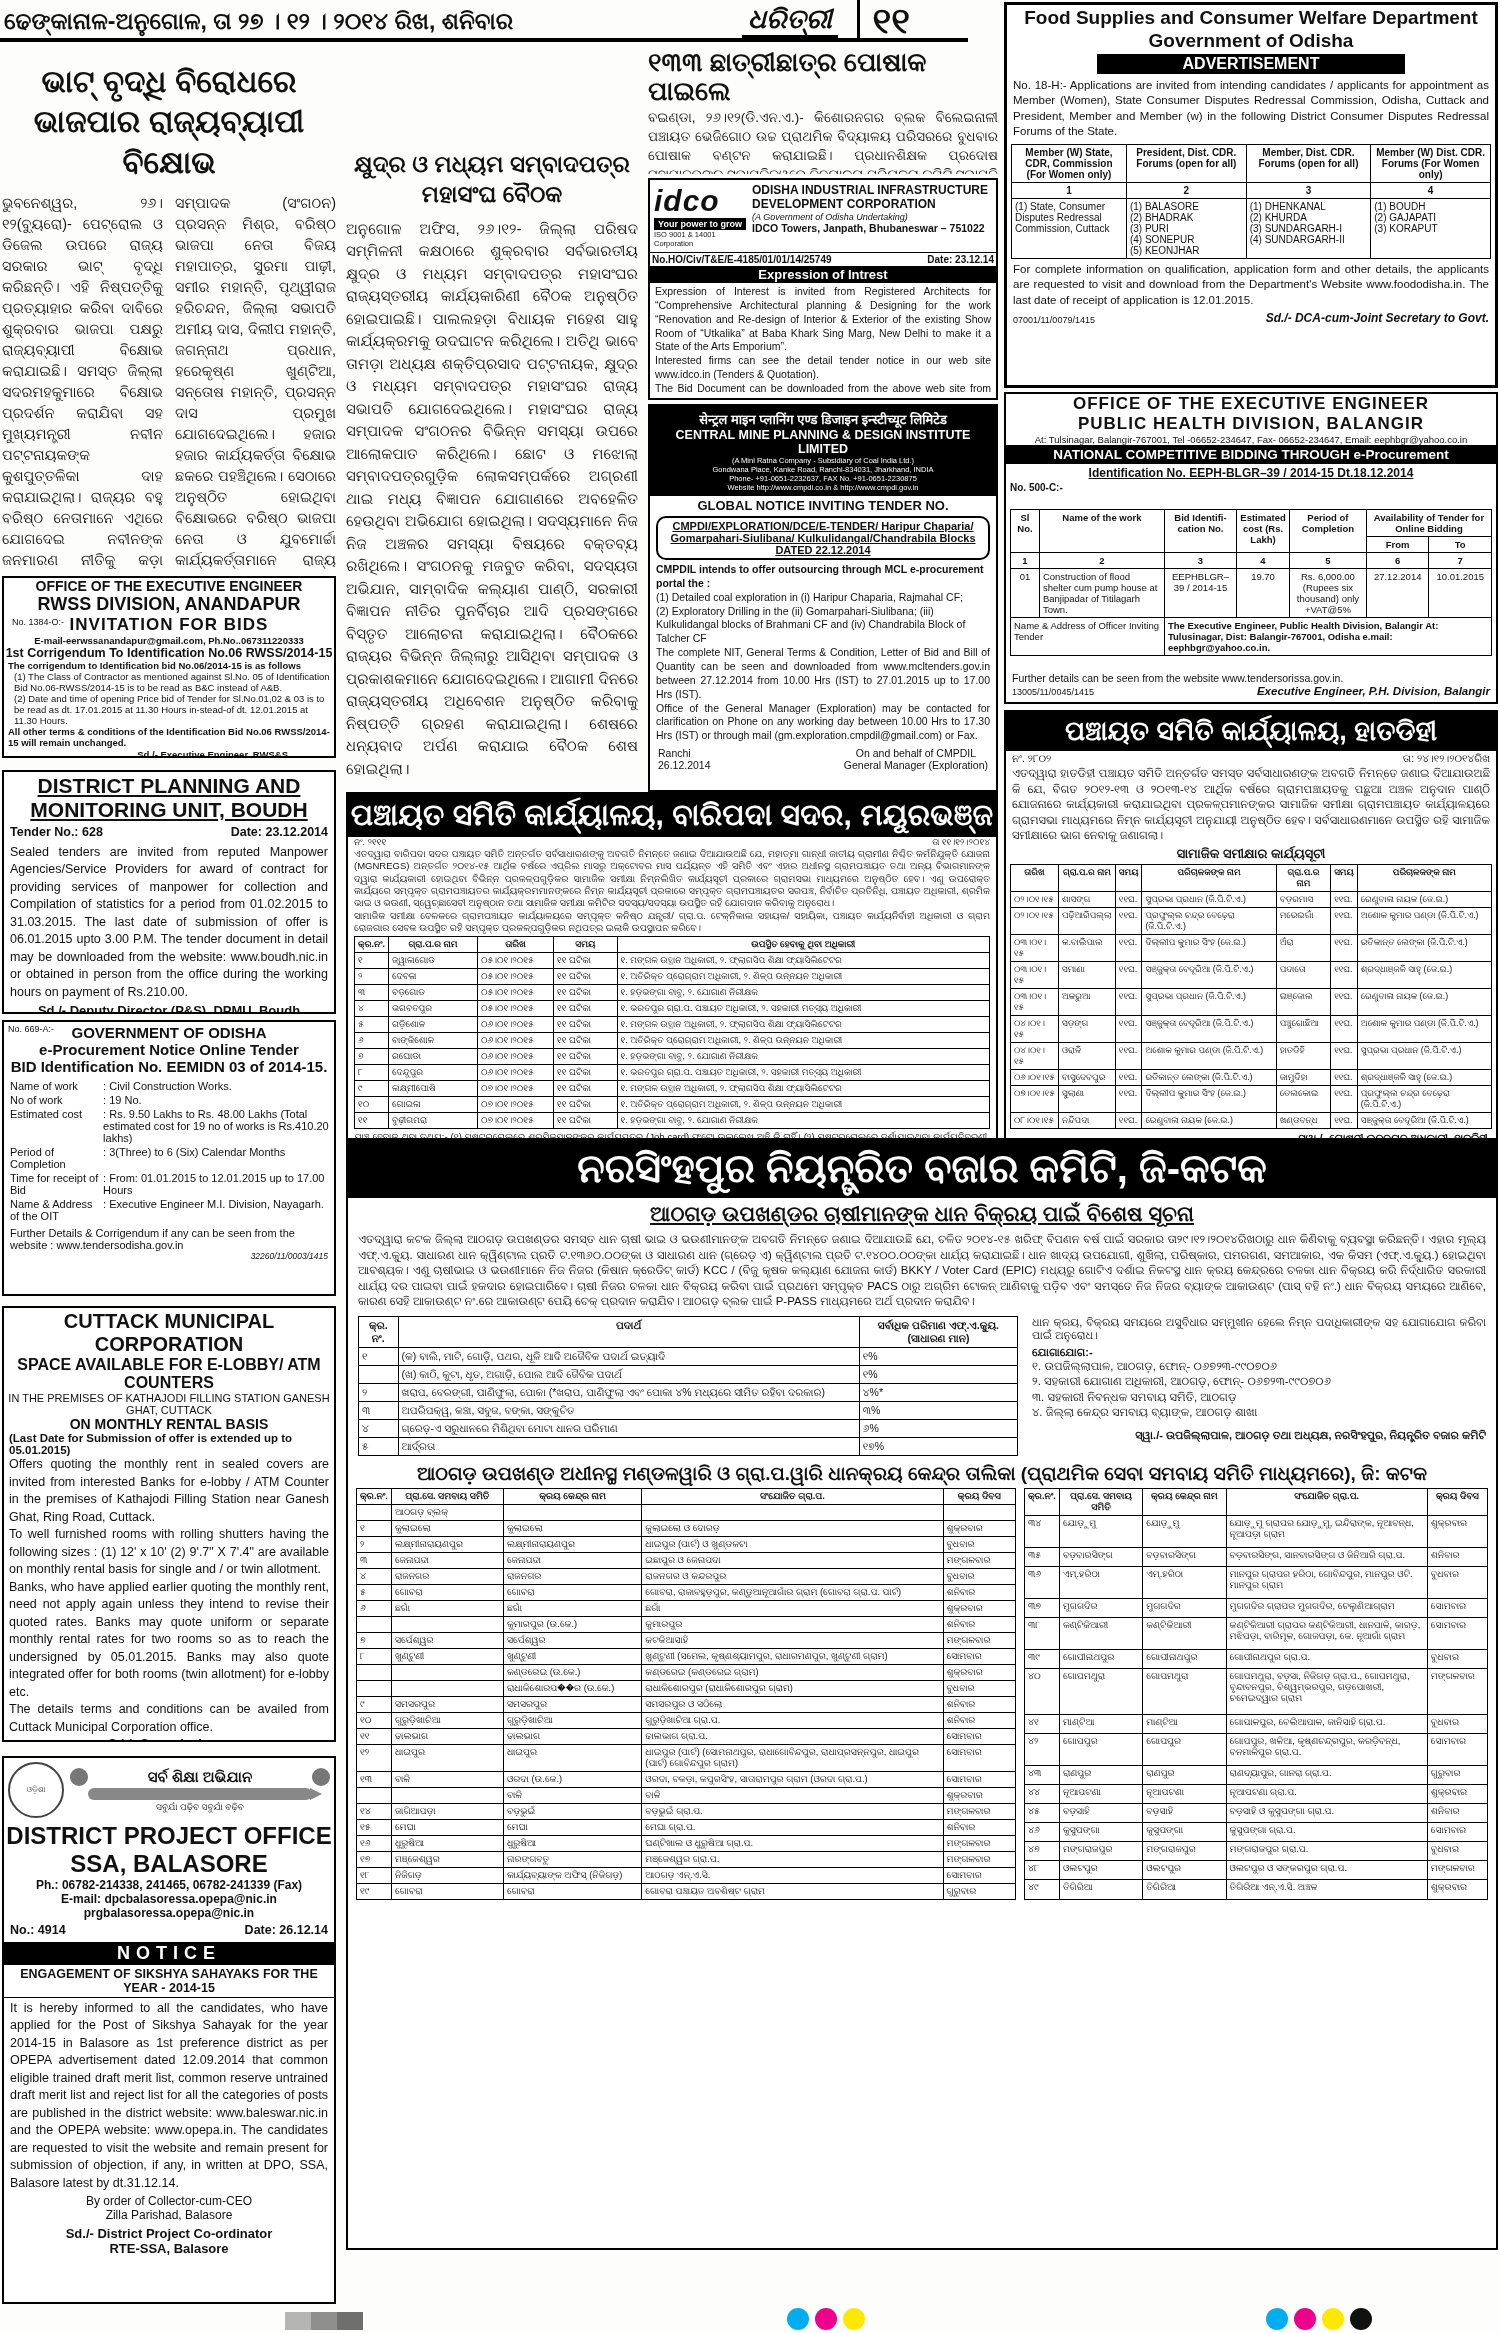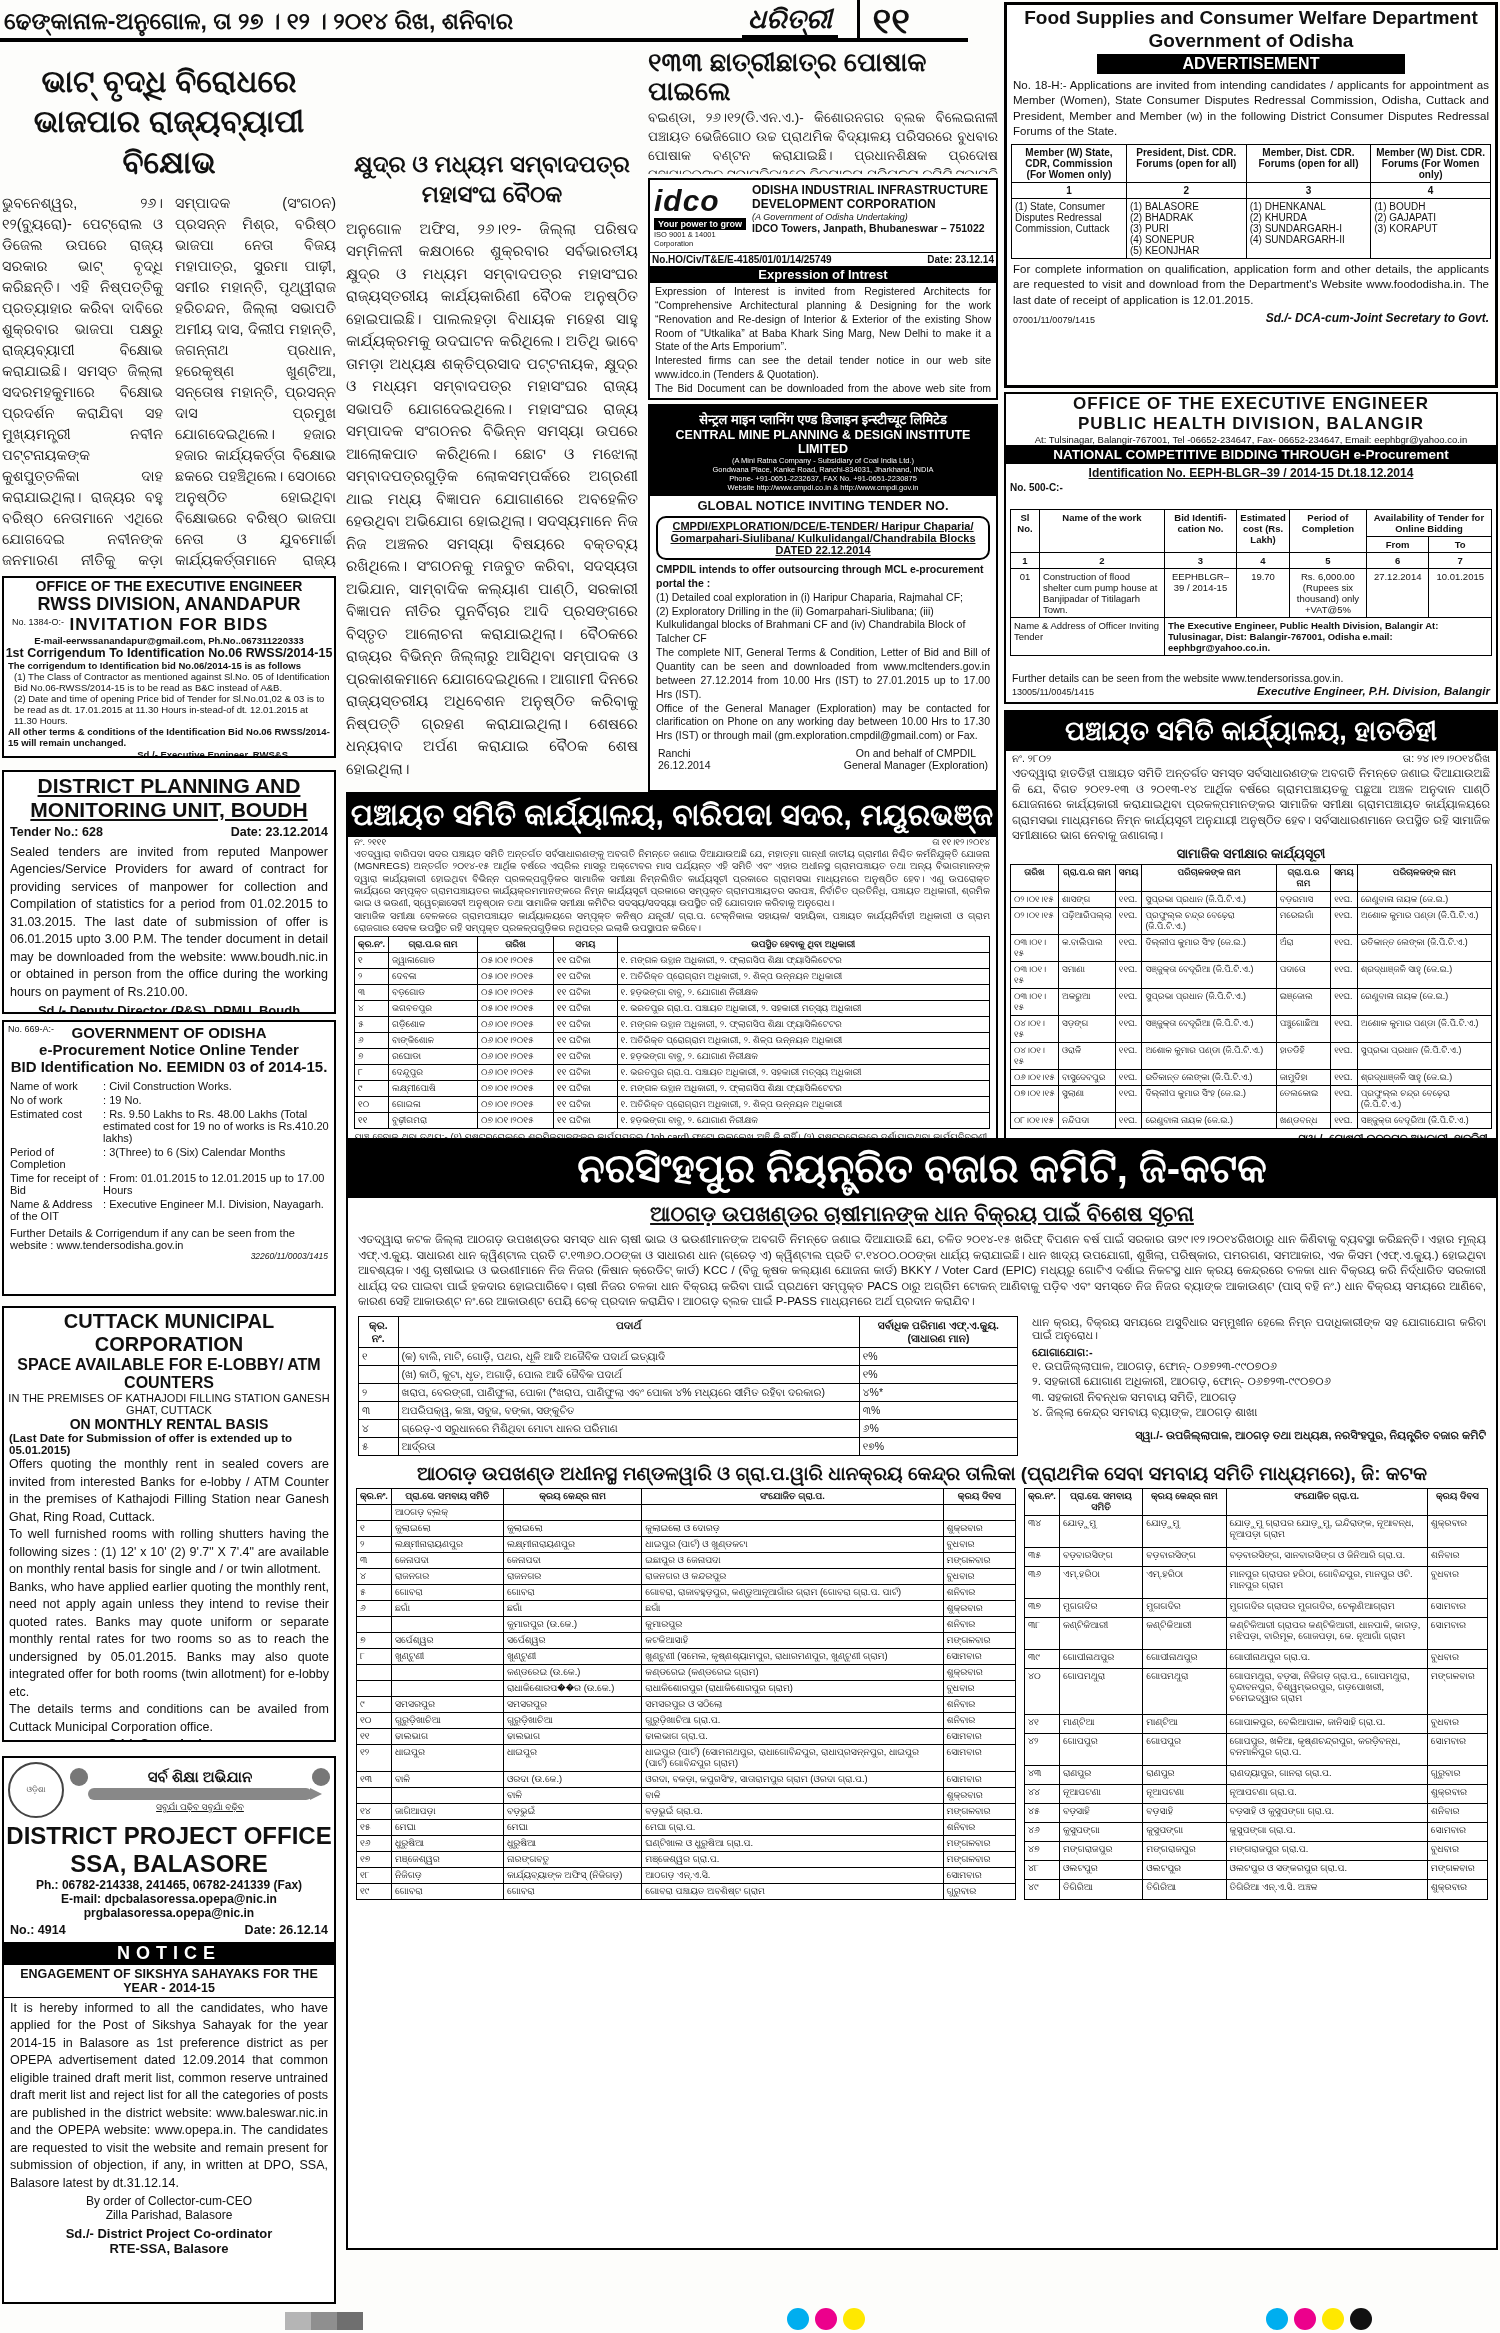--- a/index.html
+++ b/index.html
@@ -429,21 +429,21 @@
   <div class="abs box" style="left:2px;top:1756px;width:334px;height:548px;">
     <div style="display:flex;align-items:center;gap:6px;padding:4px;">
       <div class="emblem">ଓଡ଼ିଶା</div>
       <div style="flex:1;">
         <div style="display:flex;align-items:center;justify-content:space-between;">
           <div class="kid"></div>
           <div class="b ctr" style="font-size:15px;">ସର୍ବ ଶିକ୍ଷା ଅଭିଯାନ</div>
           <div class="kid"></div>
         </div>
         <div class="pencil"></div>
-        <div class="ctr" style="font-size:9px;text-decoration:underline;">ସବୁଯାଁ ପଢ଼ିବ ସବୁଯାଁ ବଢ଼ିବ</div>
+        <div class="ctr" style="font-size:9px;">ସବୁଯାଁ ପଢ଼ିବ ସବୁଯାଁ ବଢ଼ିବ</div>
       </div>
     </div>
     <div class="b ctr" style="font-size:24px;">DISTRICT PROJECT OFFICE</div>
     <div class="b ctr" style="font-size:24px;">SSA, BALASORE</div>
     <div class="b ctr" style="font-size:12px;">Ph.: 06782-214338, 241465, 06782-241339 (Fax)</div>
     <div class="b ctr" style="font-size:12px;">E-mail: dpcbalasoressa.opepa@nic.in</div>
     <div class="b ctr" style="font-size:12px;">prgbalasoressa.opepa@nic.in</div>
     <div style="display:flex;justify-content:space-between;padding:2px 6px;" class="b t12">
       <span>No.: 4914</span>
       <span>Date: 26.12.14</span>

